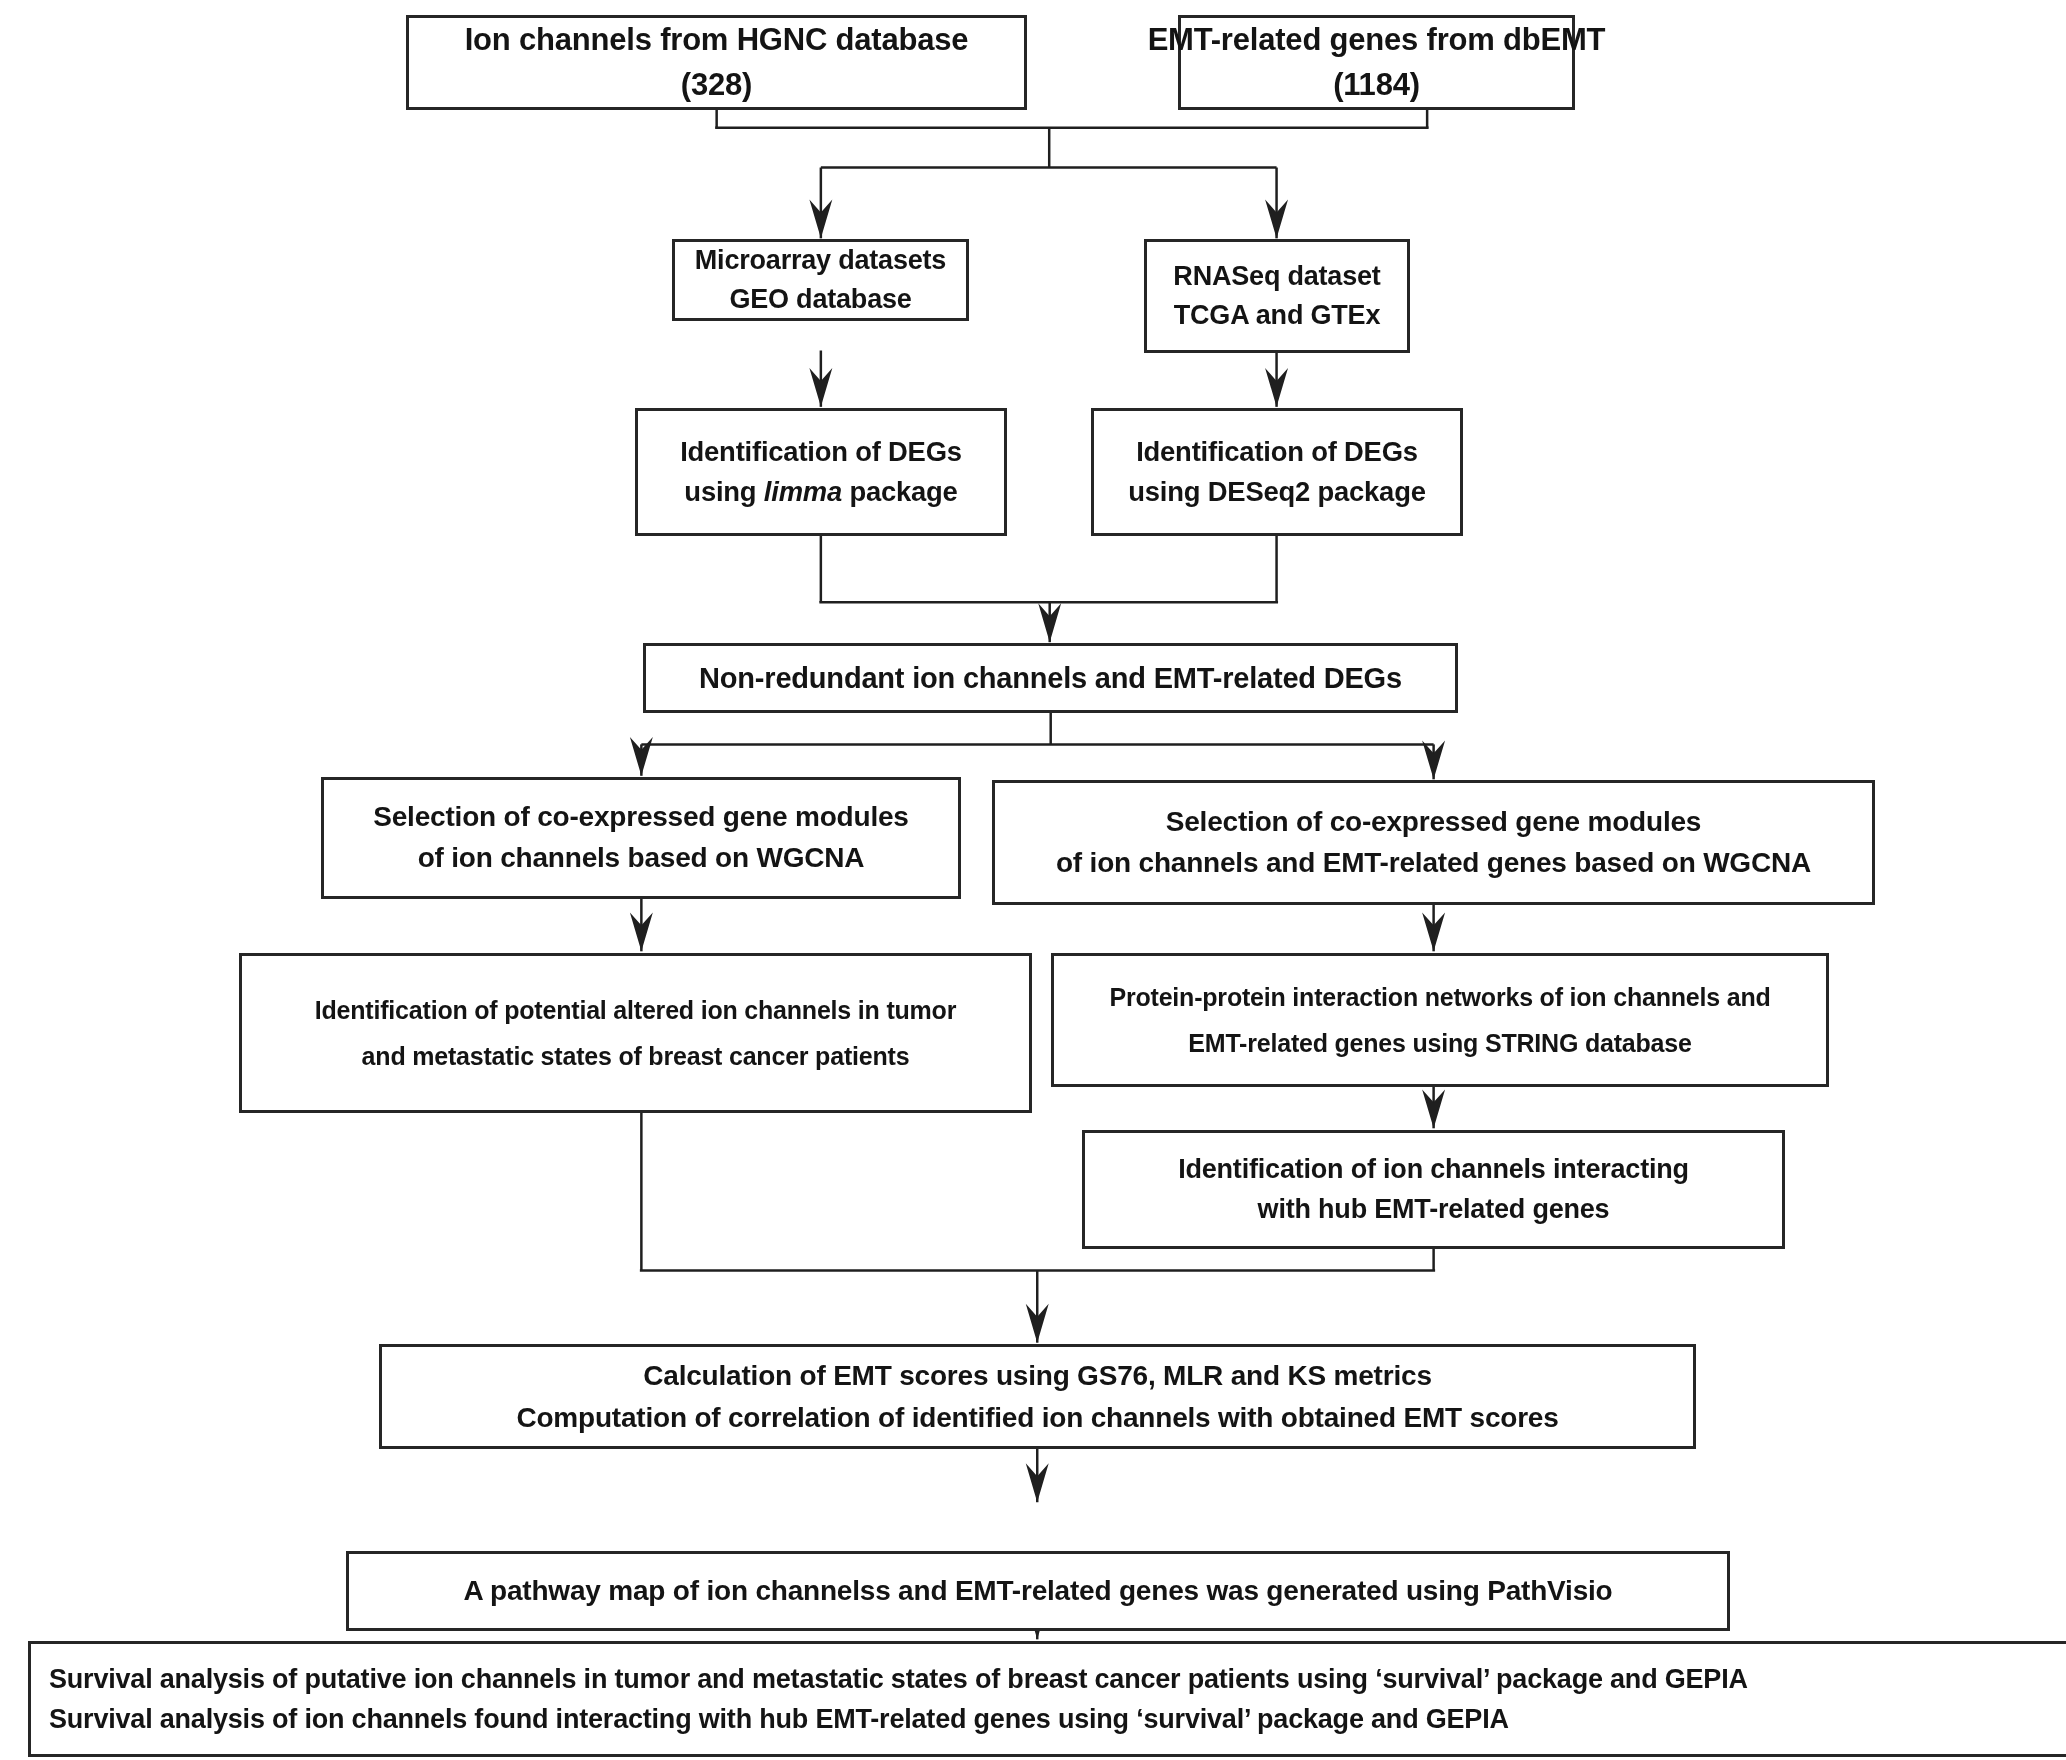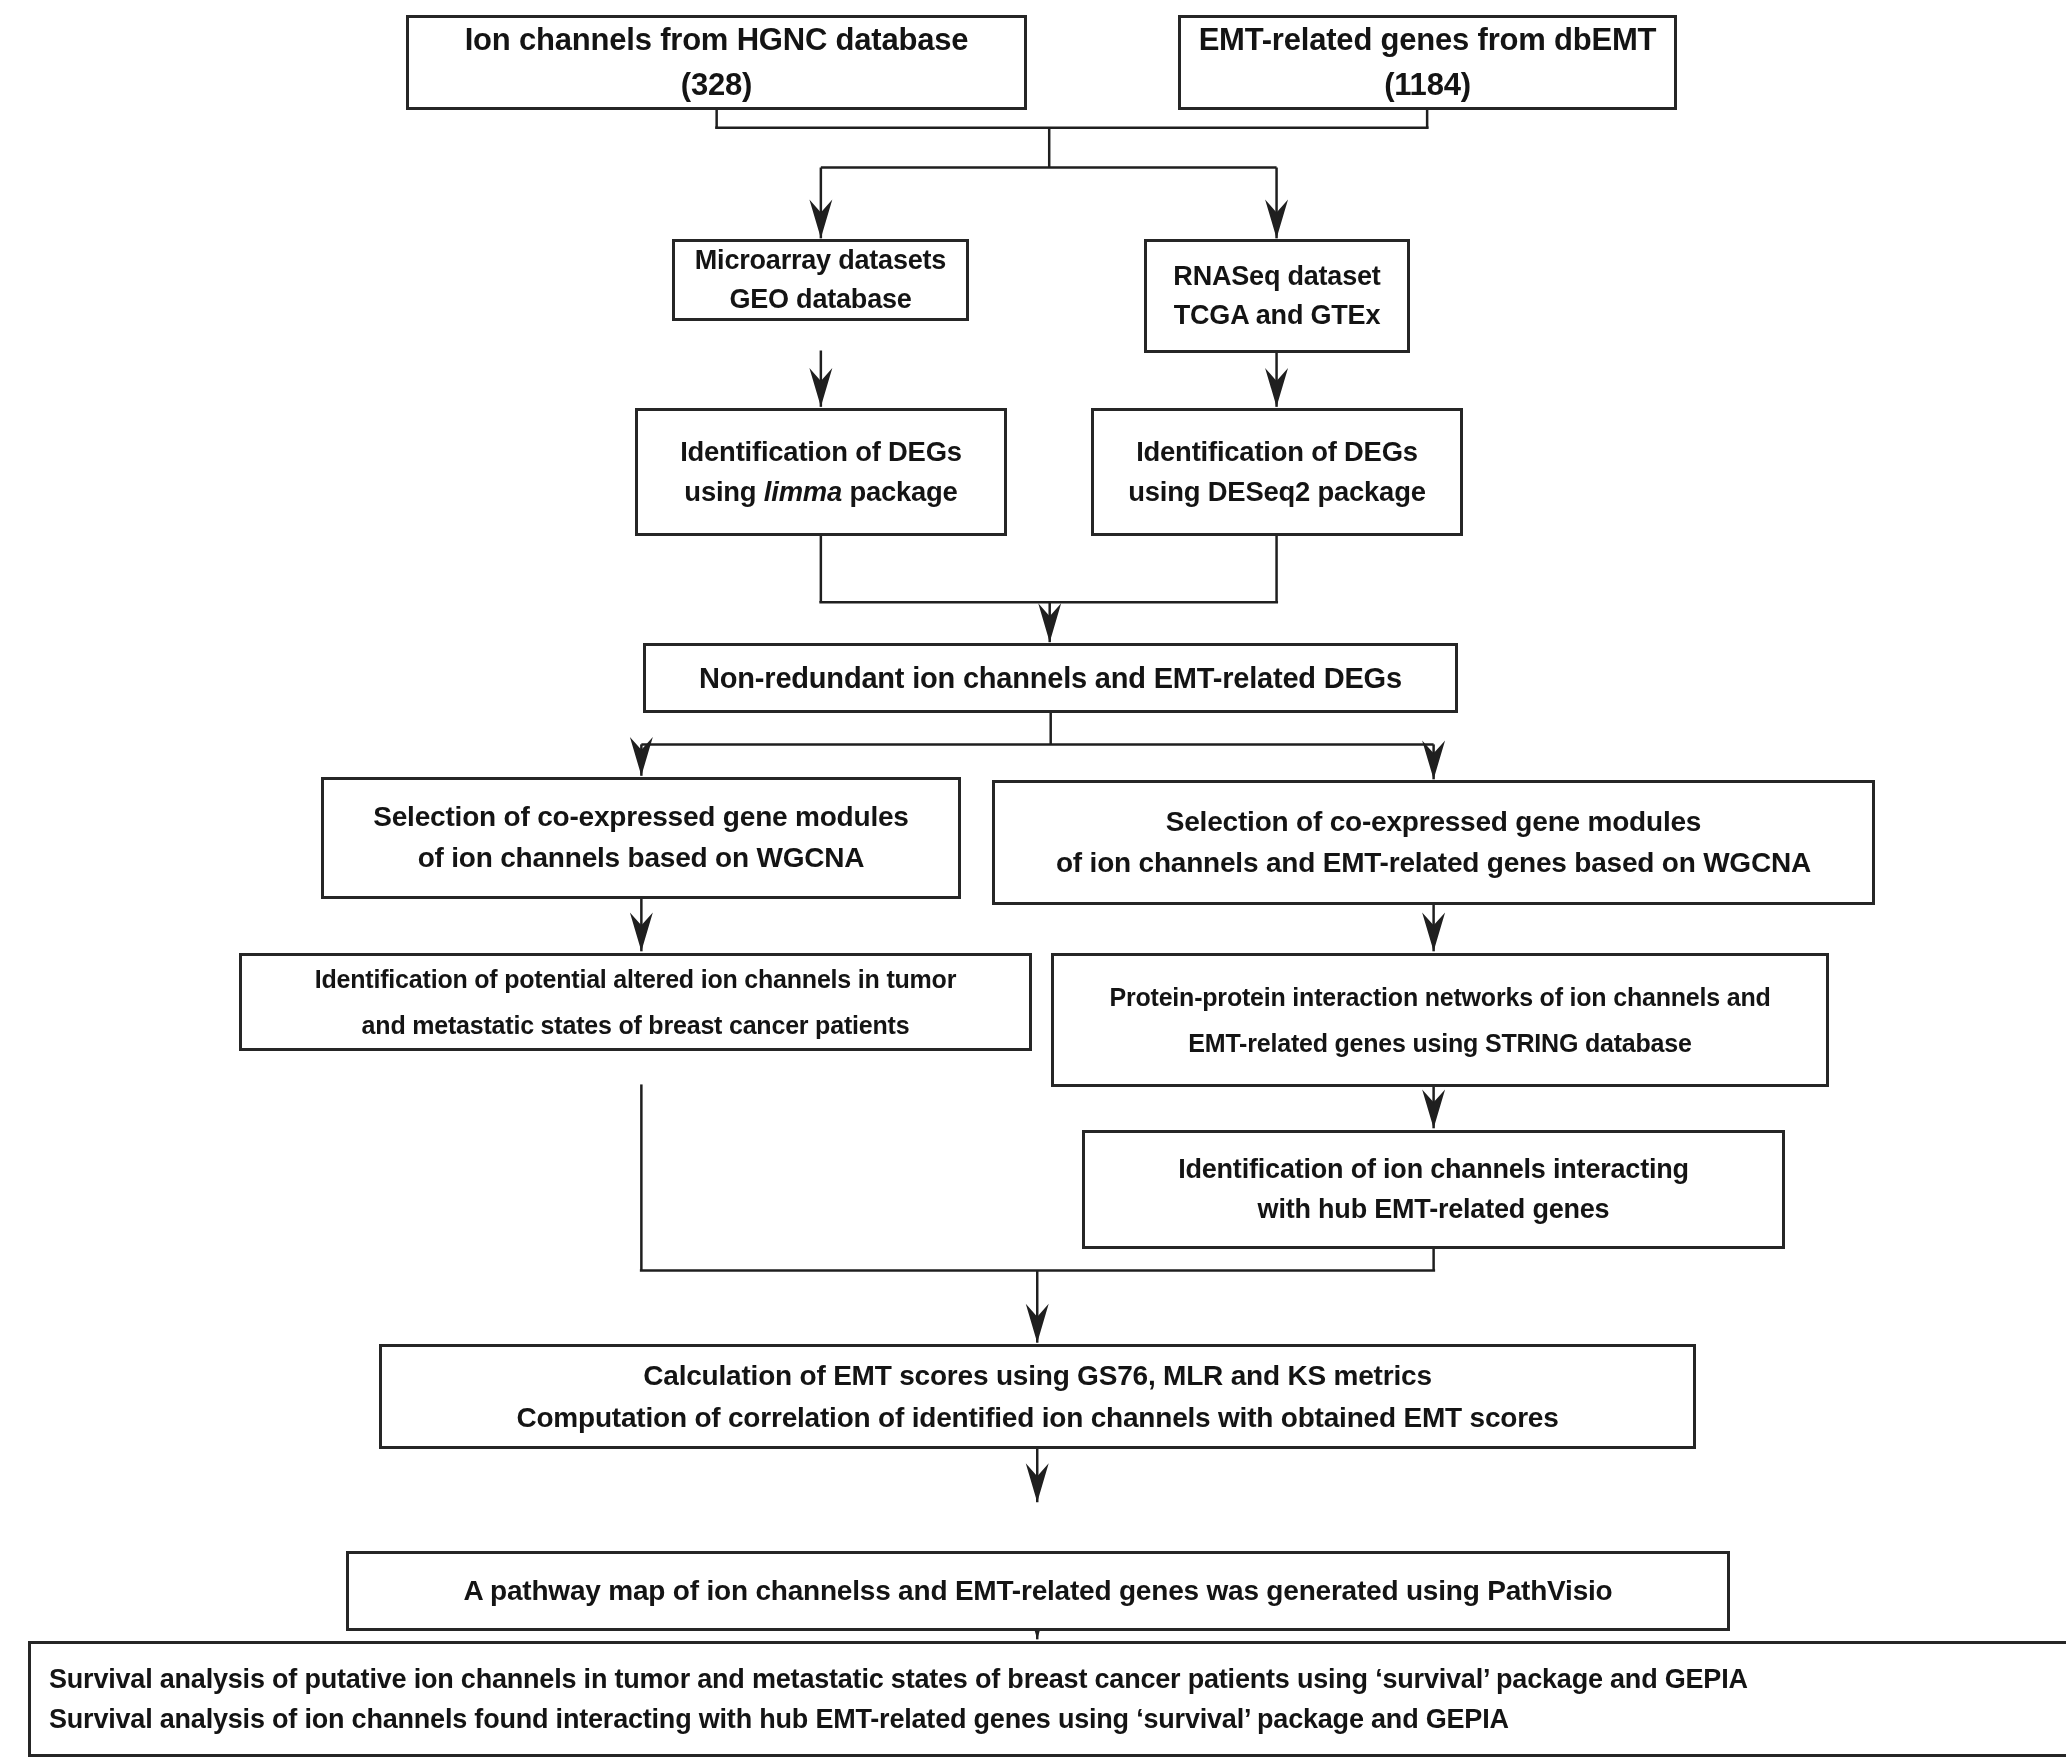--- a/index.html
+++ b/index.html
@@ -30,29 +30,29 @@
     font-weight: 700;
     line-height: 1.45;
     letter-spacing: -0.2px;
     white-space: nowrap;
   }
   .node .ln { white-space: nowrap; }
   .it { font-style: italic; }
 
   
   #nA { left: 406px;  top: 15px;   width: 621px; height: 95px; font-size: 31px; }
-  #nB { left: 1178px; top: 15px;   width: 499px; height: 95px; font-size: 31px; }
+  #nB { left: 1178px; top: 15px;   width: 397px; height: 95px; font-size: 31px; }
   #nC { left: 672px; top: 239px;  width: 297px;  height: 82px; font-size: 27px; }
   #nD { left: 1144px; top: 239px;  width: 266px;  height: 114px; font-size: 27px; }
   #nE { left: 635px; top: 408px;  width: 372px;  height: 128px; font-size: 27.4px; }
   #nF { left: 1091px; top: 408px;  width: 372px;  height: 128px; font-size: 27.4px; }
   #nG { left: 643px; top: 643px; width: 815px; height: 70px; font-size: 29px; }
   #nH { left: 321px;  top: 777px; width: 640px; height: 122px; font-size: 28px; }
   #nI { left: 992px; top: 780px; width: 883px; height: 125px; font-size: 28px; }
-  #nJ { left: 239px;  top: 953px; width: 793px; height: 98px; font-size: 25px; line-height: 1.85; text-align: center; }
+  #nJ { left: 239px;  top: 953px; width: 793px; height: 160px; font-size: 25px; line-height: 1.85; text-align: center; }
   #nK { left: 1051px; top: 953px; width: 778px; height: 134px; font-size: 25px; line-height: 1.85; text-align: right; }
   #nL { left: 1082px; top: 1130px; width: 703px; height: 119px; font-size: 27px; }
   #nM { left: 379px;  top: 1344px; width: 1317px; height: 105px; font-size: 28px; line-height: 1.5; }
   #nN { left: 346px;  top: 1504px; width: 1384px; height: 80px; font-size: 28px; margin-top: 47px; }
   #nO { left: 28px;   top: 1641px; width: 2045px; height: 116px; font-size: 27px;
         align-items: flex-start; text-align: left; padding: 0 18px; line-height: 1.5; }
 </style>
 </head>
 <body>
 

